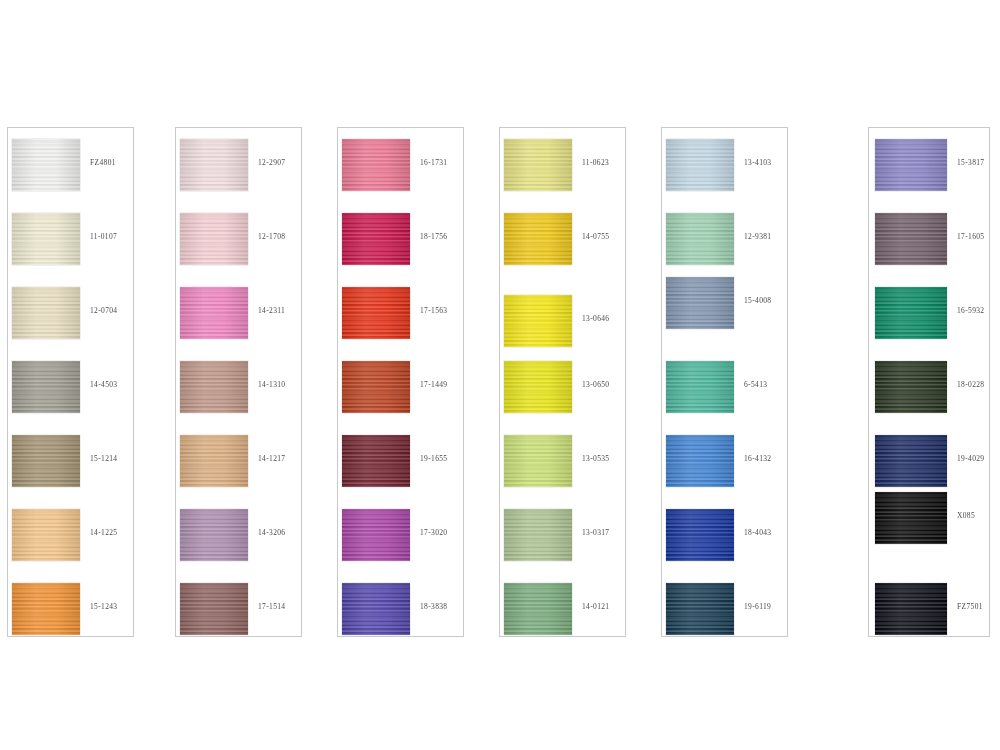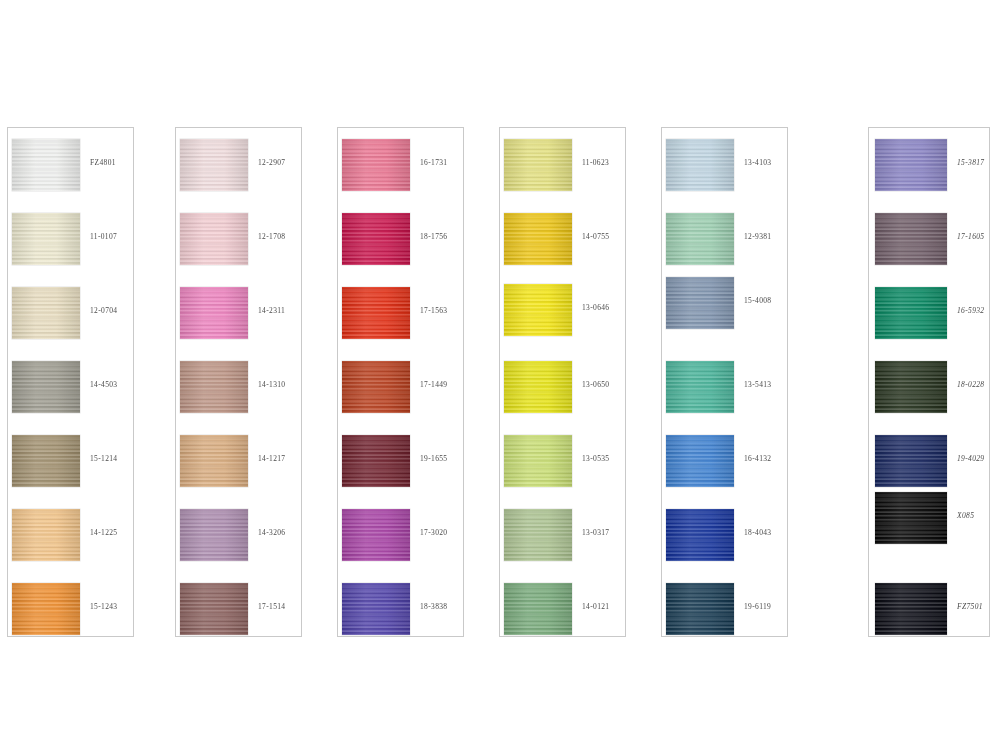--- a/index.html
+++ b/index.html
@@ -51,21 +51,20 @@
     letter-spacing: 0.35px;
     color: #4a4a4a;
     white-space: nowrap;
   }
   .panel.wide .swatch {
     left: 6px;
     width: 72px;
   }
   .panel.wide .label {
     left: 88px;
-    font-style: italic;
   }
 </style>
 </head>
 <body>
 
 <div id="chart">
     <div class="panel" style="left: 7px; width: 127px; top: 127px; height: 510px;">
       <div class="row" style="top: 11px;">
         <div class="swatch" title="FZ4801" style="background-color: rgb(239, 240, 238); background-image: repeating-linear-gradient(0deg, rgba(255, 255, 255, 0.2) 0px, rgba(255, 255, 255, 0) 1px, rgba(0, 0, 0, 0.07) 2px, rgba(255, 255, 255, 0) 3px), repeating-linear-gradient(0deg, rgba(255, 255, 255, 0.13) 0px, rgba(255, 255, 255, 0) 2px, rgba(0, 0, 0, 0.05) 4px), linear-gradient(90deg, rgba(0, 0, 0, 0.1), rgba(255, 255, 255, 0.1) 35%, rgba(255, 255, 255, 0.06) 65%, rgba(0, 0, 0, 0.12)); background-size: 100% 4px, 100% 7px, 100% 100%;"></div>
         <span class="label">FZ4801</span>
@@ -157,21 +156,21 @@
     </div>
     <div class="panel" style="left: 499px; width: 127px; top: 127px; height: 510px;">
       <div class="row" style="top: 11px;">
         <div class="swatch" title="11-0623" style="background-color: rgb(227, 224, 126); background-image: repeating-linear-gradient(0deg, rgba(255, 255, 255, 0.2) 0px, rgba(255, 255, 255, 0) 1px, rgba(0, 0, 0, 0.07) 2px, rgba(255, 255, 255, 0) 3px), repeating-linear-gradient(0deg, rgba(255, 255, 255, 0.13) 0px, rgba(255, 255, 255, 0) 2px, rgba(0, 0, 0, 0.05) 4px), linear-gradient(90deg, rgba(0, 0, 0, 0.1), rgba(255, 255, 255, 0.1) 35%, rgba(255, 255, 255, 0.06) 65%, rgba(0, 0, 0, 0.12)); background-size: 100% 4px, 100% 7px, 100% 100%;"></div>
         <span class="label">11-0623</span>
       </div>
       <div class="row" style="top: 85px;">
         <div class="swatch" title="14-0755" style="background-color: rgb(237, 197, 19); background-image: repeating-linear-gradient(0deg, rgba(255, 255, 255, 0.2) 0px, rgba(255, 255, 255, 0) 1px, rgba(0, 0, 0, 0.07) 2px, rgba(255, 255, 255, 0) 3px), repeating-linear-gradient(0deg, rgba(255, 255, 255, 0.13) 0px, rgba(255, 255, 255, 0) 2px, rgba(0, 0, 0, 0.05) 4px), linear-gradient(90deg, rgba(0, 0, 0, 0.1), rgba(255, 255, 255, 0.1) 35%, rgba(255, 255, 255, 0.06) 65%, rgba(0, 0, 0, 0.12)); background-size: 100% 4px, 100% 7px, 100% 100%;"></div>
         <span class="label">14-0755</span>
       </div>
-      <div class="row" style="top: 156px;">
+      <div class="row" style="top: 167px;">
         <div class="swatch" title="13-0646" style="background-color: rgb(244, 229, 17); background-image: repeating-linear-gradient(0deg, rgba(255, 255, 255, 0.2) 0px, rgba(255, 255, 255, 0) 1px, rgba(0, 0, 0, 0.07) 2px, rgba(255, 255, 255, 0) 3px), repeating-linear-gradient(0deg, rgba(255, 255, 255, 0.13) 0px, rgba(255, 255, 255, 0) 2px, rgba(0, 0, 0, 0.05) 4px), linear-gradient(90deg, rgba(0, 0, 0, 0.1), rgba(255, 255, 255, 0.1) 35%, rgba(255, 255, 255, 0.06) 65%, rgba(0, 0, 0, 0.12)); background-size: 100% 4px, 100% 7px, 100% 100%;"></div>
         <span class="label">13-0646</span>
       </div>
       <div class="row" style="top: 233px;">
         <div class="swatch" title="13-0650" style="background-color: rgb(230, 227, 19); background-image: repeating-linear-gradient(0deg, rgba(255, 255, 255, 0.2) 0px, rgba(255, 255, 255, 0) 1px, rgba(0, 0, 0, 0.07) 2px, rgba(255, 255, 255, 0) 3px), repeating-linear-gradient(0deg, rgba(255, 255, 255, 0.13) 0px, rgba(255, 255, 255, 0) 2px, rgba(0, 0, 0, 0.05) 4px), linear-gradient(90deg, rgba(0, 0, 0, 0.1), rgba(255, 255, 255, 0.1) 35%, rgba(255, 255, 255, 0.06) 65%, rgba(0, 0, 0, 0.12)); background-size: 100% 4px, 100% 7px, 100% 100%;"></div>
         <span class="label">13-0650</span>
       </div>
       <div class="row" style="top: 307px;">
         <div class="swatch" title="13-0535" style="background-color: rgb(200, 222, 114); background-image: repeating-linear-gradient(0deg, rgba(255, 255, 255, 0.2) 0px, rgba(255, 255, 255, 0) 1px, rgba(0, 0, 0, 0.07) 2px, rgba(255, 255, 255, 0) 3px), repeating-linear-gradient(0deg, rgba(255, 255, 255, 0.13) 0px, rgba(255, 255, 255, 0) 2px, rgba(0, 0, 0, 0.05) 4px), linear-gradient(90deg, rgba(0, 0, 0, 0.1), rgba(255, 255, 255, 0.1) 35%, rgba(255, 255, 255, 0.06) 65%, rgba(0, 0, 0, 0.12)); background-size: 100% 4px, 100% 7px, 100% 100%;"></div>
         <span class="label">13-0535</span>
@@ -193,21 +192,21 @@
       <div class="row" style="top: 85px;">
         <div class="swatch" title="12-5504" style="background-color: rgb(155, 206, 176); background-image: repeating-linear-gradient(0deg, rgba(255, 255, 255, 0.2) 0px, rgba(255, 255, 255, 0) 1px, rgba(0, 0, 0, 0.07) 2px, rgba(255, 255, 255, 0) 3px), repeating-linear-gradient(0deg, rgba(255, 255, 255, 0.13) 0px, rgba(255, 255, 255, 0) 2px, rgba(0, 0, 0, 0.05) 4px), linear-gradient(90deg, rgba(0, 0, 0, 0.1), rgba(255, 255, 255, 0.1) 35%, rgba(255, 255, 255, 0.06) 65%, rgba(0, 0, 0, 0.12)); background-size: 100% 4px, 100% 7px, 100% 100%;"></div>
         <span class="label">12-9381</span>
       </div>
       <div class="row" style="top: 149px;">
         <div class="swatch" title="15-4008" style="background-color: rgb(125, 146, 173); background-image: repeating-linear-gradient(0deg, rgba(255, 255, 255, 0.2) 0px, rgba(255, 255, 255, 0) 1px, rgba(0, 0, 0, 0.07) 2px, rgba(255, 255, 255, 0) 3px), repeating-linear-gradient(0deg, rgba(255, 255, 255, 0.13) 0px, rgba(255, 255, 255, 0) 2px, rgba(0, 0, 0, 0.05) 4px), linear-gradient(90deg, rgba(0, 0, 0, 0.1), rgba(255, 255, 255, 0.1) 35%, rgba(255, 255, 255, 0.06) 65%, rgba(0, 0, 0, 0.12)); background-size: 100% 4px, 100% 7px, 100% 100%;"></div>
         <span class="label">15-4008</span>
       </div>
       <div class="row" style="top: 233px;">
         <div class="swatch" title="13-5413" style="background-color: rgb(69, 178, 152); background-image: repeating-linear-gradient(0deg, rgba(255, 255, 255, 0.2) 0px, rgba(255, 255, 255, 0) 1px, rgba(0, 0, 0, 0.07) 2px, rgba(255, 255, 255, 0) 3px), repeating-linear-gradient(0deg, rgba(255, 255, 255, 0.13) 0px, rgba(255, 255, 255, 0) 2px, rgba(0, 0, 0, 0.05) 4px), linear-gradient(90deg, rgba(0, 0, 0, 0.1), rgba(255, 255, 255, 0.1) 35%, rgba(255, 255, 255, 0.06) 65%, rgba(0, 0, 0, 0.12)); background-size: 100% 4px, 100% 7px, 100% 100%;"></div>
-        <span class="label">13-5413</span>
+        <span class="label">6-5413</span>
       </div>
       <div class="row" style="top: 307px;">
         <div class="swatch" title="16-4132" style="background-color: rgb(59, 127, 208); background-image: repeating-linear-gradient(0deg, rgba(255, 255, 255, 0.2) 0px, rgba(255, 255, 255, 0) 1px, rgba(0, 0, 0, 0.07) 2px, rgba(255, 255, 255, 0) 3px), repeating-linear-gradient(0deg, rgba(255, 255, 255, 0.13) 0px, rgba(255, 255, 255, 0) 2px, rgba(0, 0, 0, 0.05) 4px), linear-gradient(90deg, rgba(0, 0, 0, 0.1), rgba(255, 255, 255, 0.1) 35%, rgba(255, 255, 255, 0.06) 65%, rgba(0, 0, 0, 0.12)); background-size: 100% 4px, 100% 7px, 100% 100%;"></div>
         <span class="label">16-4132</span>
       </div>
       <div class="row" style="top: 381px;">
         <div class="swatch" title="18-4043" style="background-color: rgb(17, 48, 155); background-image: repeating-linear-gradient(0deg, rgba(255, 255, 255, 0.2) 0px, rgba(255, 255, 255, 0) 1px, rgba(0, 0, 0, 0.07) 2px, rgba(255, 255, 255, 0) 3px), repeating-linear-gradient(0deg, rgba(255, 255, 255, 0.13) 0px, rgba(255, 255, 255, 0) 2px, rgba(0, 0, 0, 0.05) 4px), linear-gradient(90deg, rgba(0, 0, 0, 0.1), rgba(255, 255, 255, 0.1) 35%, rgba(255, 255, 255, 0.06) 65%, rgba(0, 0, 0, 0.12)); background-size: 100% 4px, 100% 7px, 100% 100%;"></div>
         <span class="label">18-4043</span>
       </div>
       <div class="row" style="top: 455px;">

